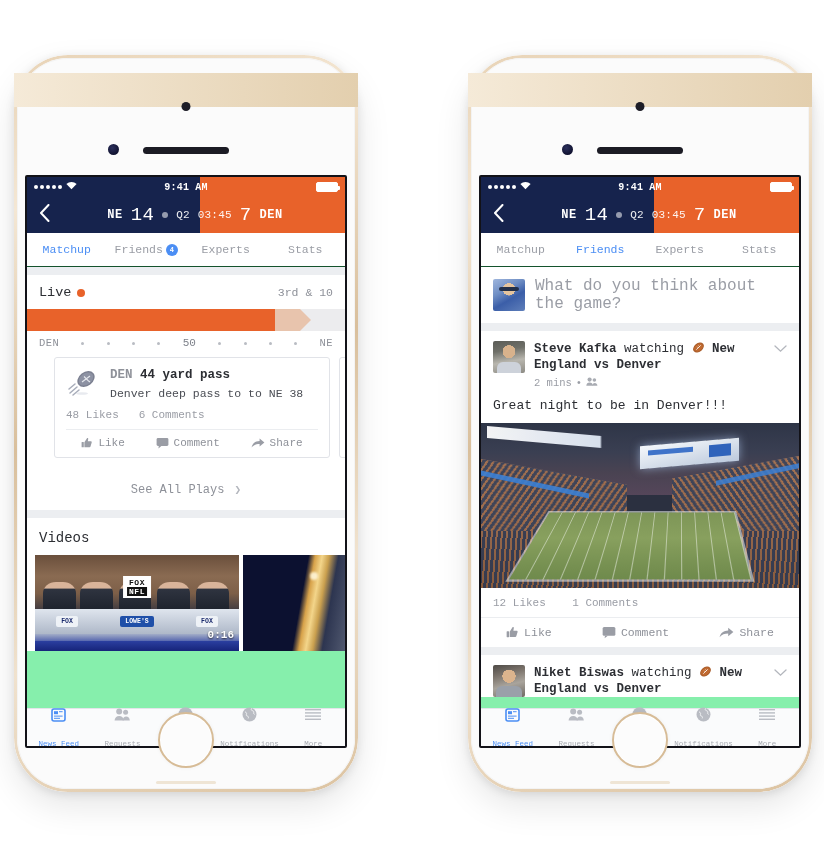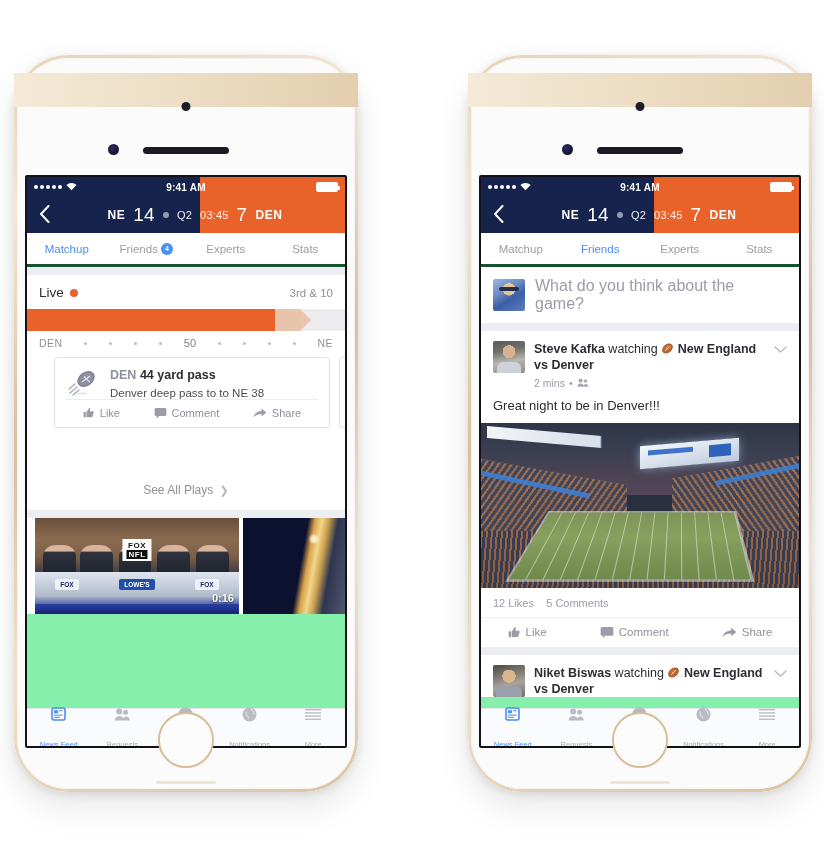--- a/index.html
+++ b/index.html
@@ -2,21 +2,21 @@
 <html><head>
 <meta charset="utf-8">
 <style>
   * { box-sizing: border-box; margin: 0; padding: 0; }
   html, body {
     width: 824px; height: 853px;
     background: #ffffff;
     font-family: "Liberation Sans", sans-serif;
     overflow: hidden;
   }
-  .stage { position: relative; width: 720px; height: 853px; }
+  .stage { position: relative; width: 720px; height: 853px; font-family: Liberation Mono, monospace; }
 
   
   .phone {
     position: absolute;
     width: 344px; height: 737px;
     top: 55px;
     border-radius: 54px;
     background: #fdfdfd;
     box-shadow: 0 2px 10px rgba(0,0,0,0.10), 0 14px 34px rgba(0,0,0,0.10);
   }
@@ -153,21 +153,21 @@
     gap: 8px;
   }
   .team-abbr { font-size: 12px; font-weight: bold; letter-spacing: .6px; }
   .score-num { font-size: 19px; font-weight: 300; letter-spacing: .3px; }
   .poss-dot { width: 6px; height: 6px; border-radius: 50%; background: rgba(255,255,255,0.55); display:inline-block; }
   .clock { font-size: 11px; color: rgba(255,255,255,0.92); letter-spacing: .2px; }
 
   
   .tabs {
     display: flex; height: 34px; background: #fff;
-    border-bottom: 3px solid #14532d;
+    border-bottom: 1px solid #14532d;
     align-items: center;
   }
   .tab {
     flex: 1; display: flex; align-items: center; justify-content: center;
     font-size: 11.5px; color: #9a9da5; gap: 3px;
   }
   .tab.active { color: #4b8ef4; }
   .tab-badge {
     width: 12px; height: 12px; border-radius: 50%;
     background: #4b8ef4; color: #fff;
@@ -519,20 +519,25 @@
                         </svg>
                       </span>
                       <div>
                         <div class="play-title">
                           <span class="tm">DEN</span>
                           <b>44 yard pass</b>
                         </div>
                         <div class="play-sub">Denver deep pass to to NE 38</div>
                       </div>
                     </div>
+                    <div class="play-counts">
+                      <span>48 Likes</span>
+                      &nbsp;
+                      <span>6 Comments</span>
+                    </div>
                     <div class="play-actions">
                       <div class="act">
                         <svg width="12" height="12" viewBox="0 0 12 12">
                             <path d="M3.4 5.2 6 1.2c.6-.5 1.4 0 1.2.8L6.8 4.3h3c.7 0 1.1.6.9 1.2l-1.2 4c-.1.4-.5.7-.9.7H3.4Z" fill="#9a9da5"></path>
                             <rect x="0.6" y="4.9" width="2.2" height="5.4" rx=".4" fill="#9a9da5"></rect>
                           </svg>
                         <span>Like</span>
                       </div>
                       <div class="act">
                         <svg width="13" height="12" viewBox="0 0 13 12">
@@ -559,20 +564,21 @@
 
               <div class="see-all">
                 <span>See All Plays</span>
                 <span class="chev">❯</span>
               </div>
             </div>
 
             <div class="gap"></div>
 
             <div class="card">
+              <div class="videos-title">Videos</div>
               <div class="videos-row">
                 <div class="vthumb one">
                   <div class="fox-thumb">
                     <div class="people">
                       <span class="ppl" style="left:4%"></span>
                       <span class="ppl" style="left:22%"></span>
                       <span class="ppl" style="left:41%"></span>
                       <span class="ppl" style="left:60%"></span>
                       <span class="ppl" style="left:79%"></span>
                     </div>
@@ -793,21 +799,21 @@
                   <div class="st-ring2"></div>
                   <div class="st-jumbo"></div>
                   <div class="st-crowd-b"></div>
                   <div class="st-field"></div>
                 </div>
               </div>
 
               <div class="post-counts">
                 <span>12 Likes</span>
                 &nbsp;&nbsp;
-                <span>5 Comments</span>
+                <span>1 Comments</span>
               </div>
 
               <div class="post-actions">
                 <div class="act">
                   <svg width="13" height="13" viewBox="0 0 12 12">
                       <path d="M3.4 5.2 6 1.2c.6-.5 1.4 0 1.2.8L6.8 4.3h3c.7 0 1.1.6.9 1.2l-1.2 4c-.1.4-.5.7-.9.7H3.4Z" fill="#9a9da5"></path>
                       <rect x="0.6" y="4.9" width="2.2" height="5.4" rx=".4" fill="#9a9da5"></rect>
                     </svg>
                   <span>Like</span>
                 </div>

